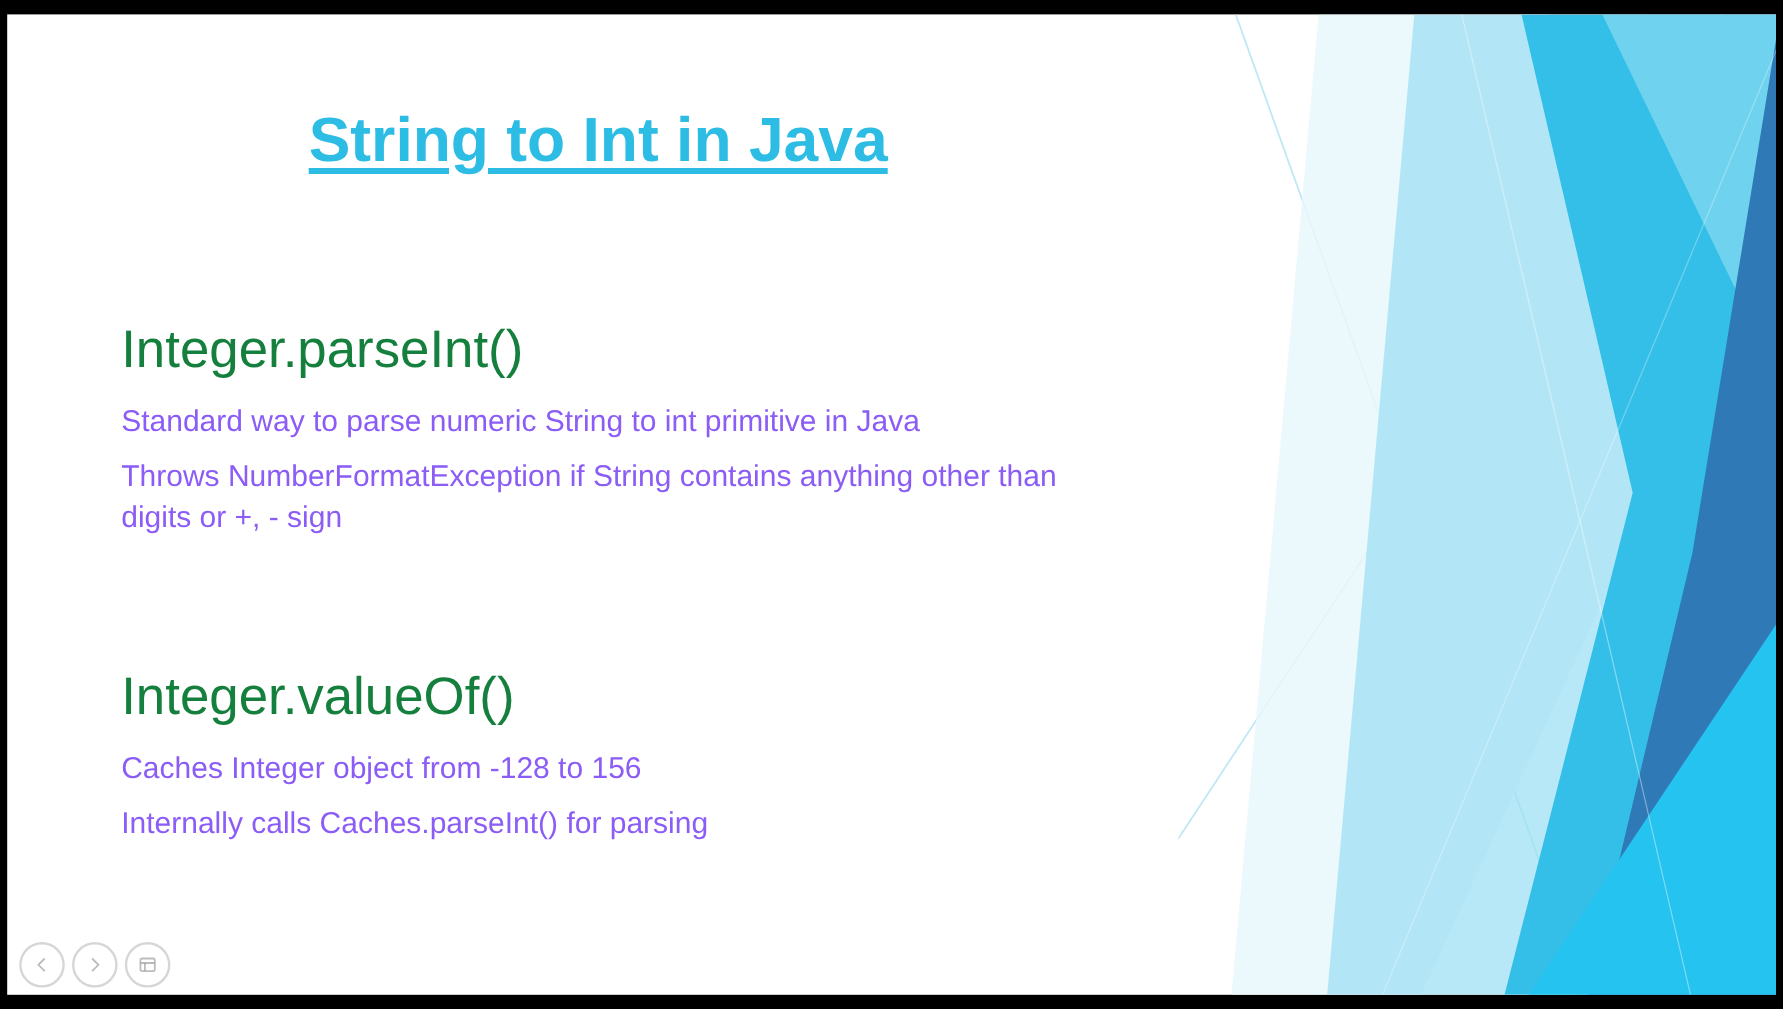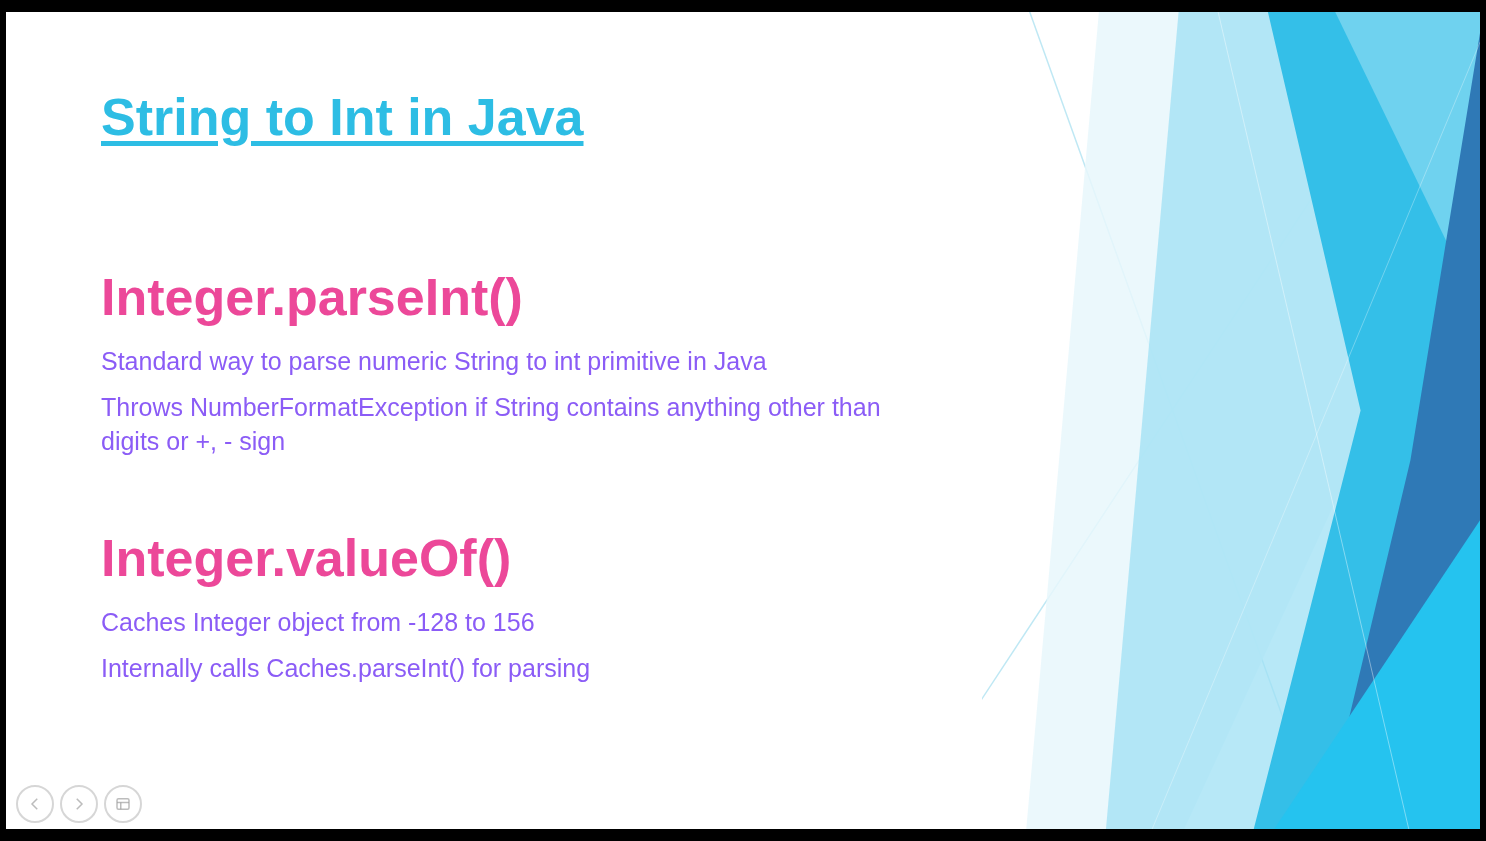--- a/index.html
+++ b/index.html
@@ -34,34 +34,35 @@
   }
   .content {
     position: relative;
     padding: 75px 90px 0 95px;
     width: 980px;
   }
   .slide-title {
     font-size: 52px;
     font-weight: bold;
     color: #2dbde4;
+    text-align: center;
     text-decoration: underline;
     text-underline-offset: 6px;
     margin-bottom: 120px;
     width: 100%;
     max-width: 1100px;
   }
   .section-heading {
-    font-size: 52px;
-    font-weight: bold;
-    color: #ec4899;
+    font-size: 44px;
+    font-weight: normal;
+    color: #15803d;
     margin-bottom: 18px;
   }
   .section-heading.second {
-    margin-top: 70px;
+    margin-top: 108px;
   }
   .body-line {
     font-size: 25px;
     color: #8b5cf6;
     line-height: 1.35;
     margin-bottom: 12px;
     max-width: 830px;
   }
   .controls {
     position: absolute;

